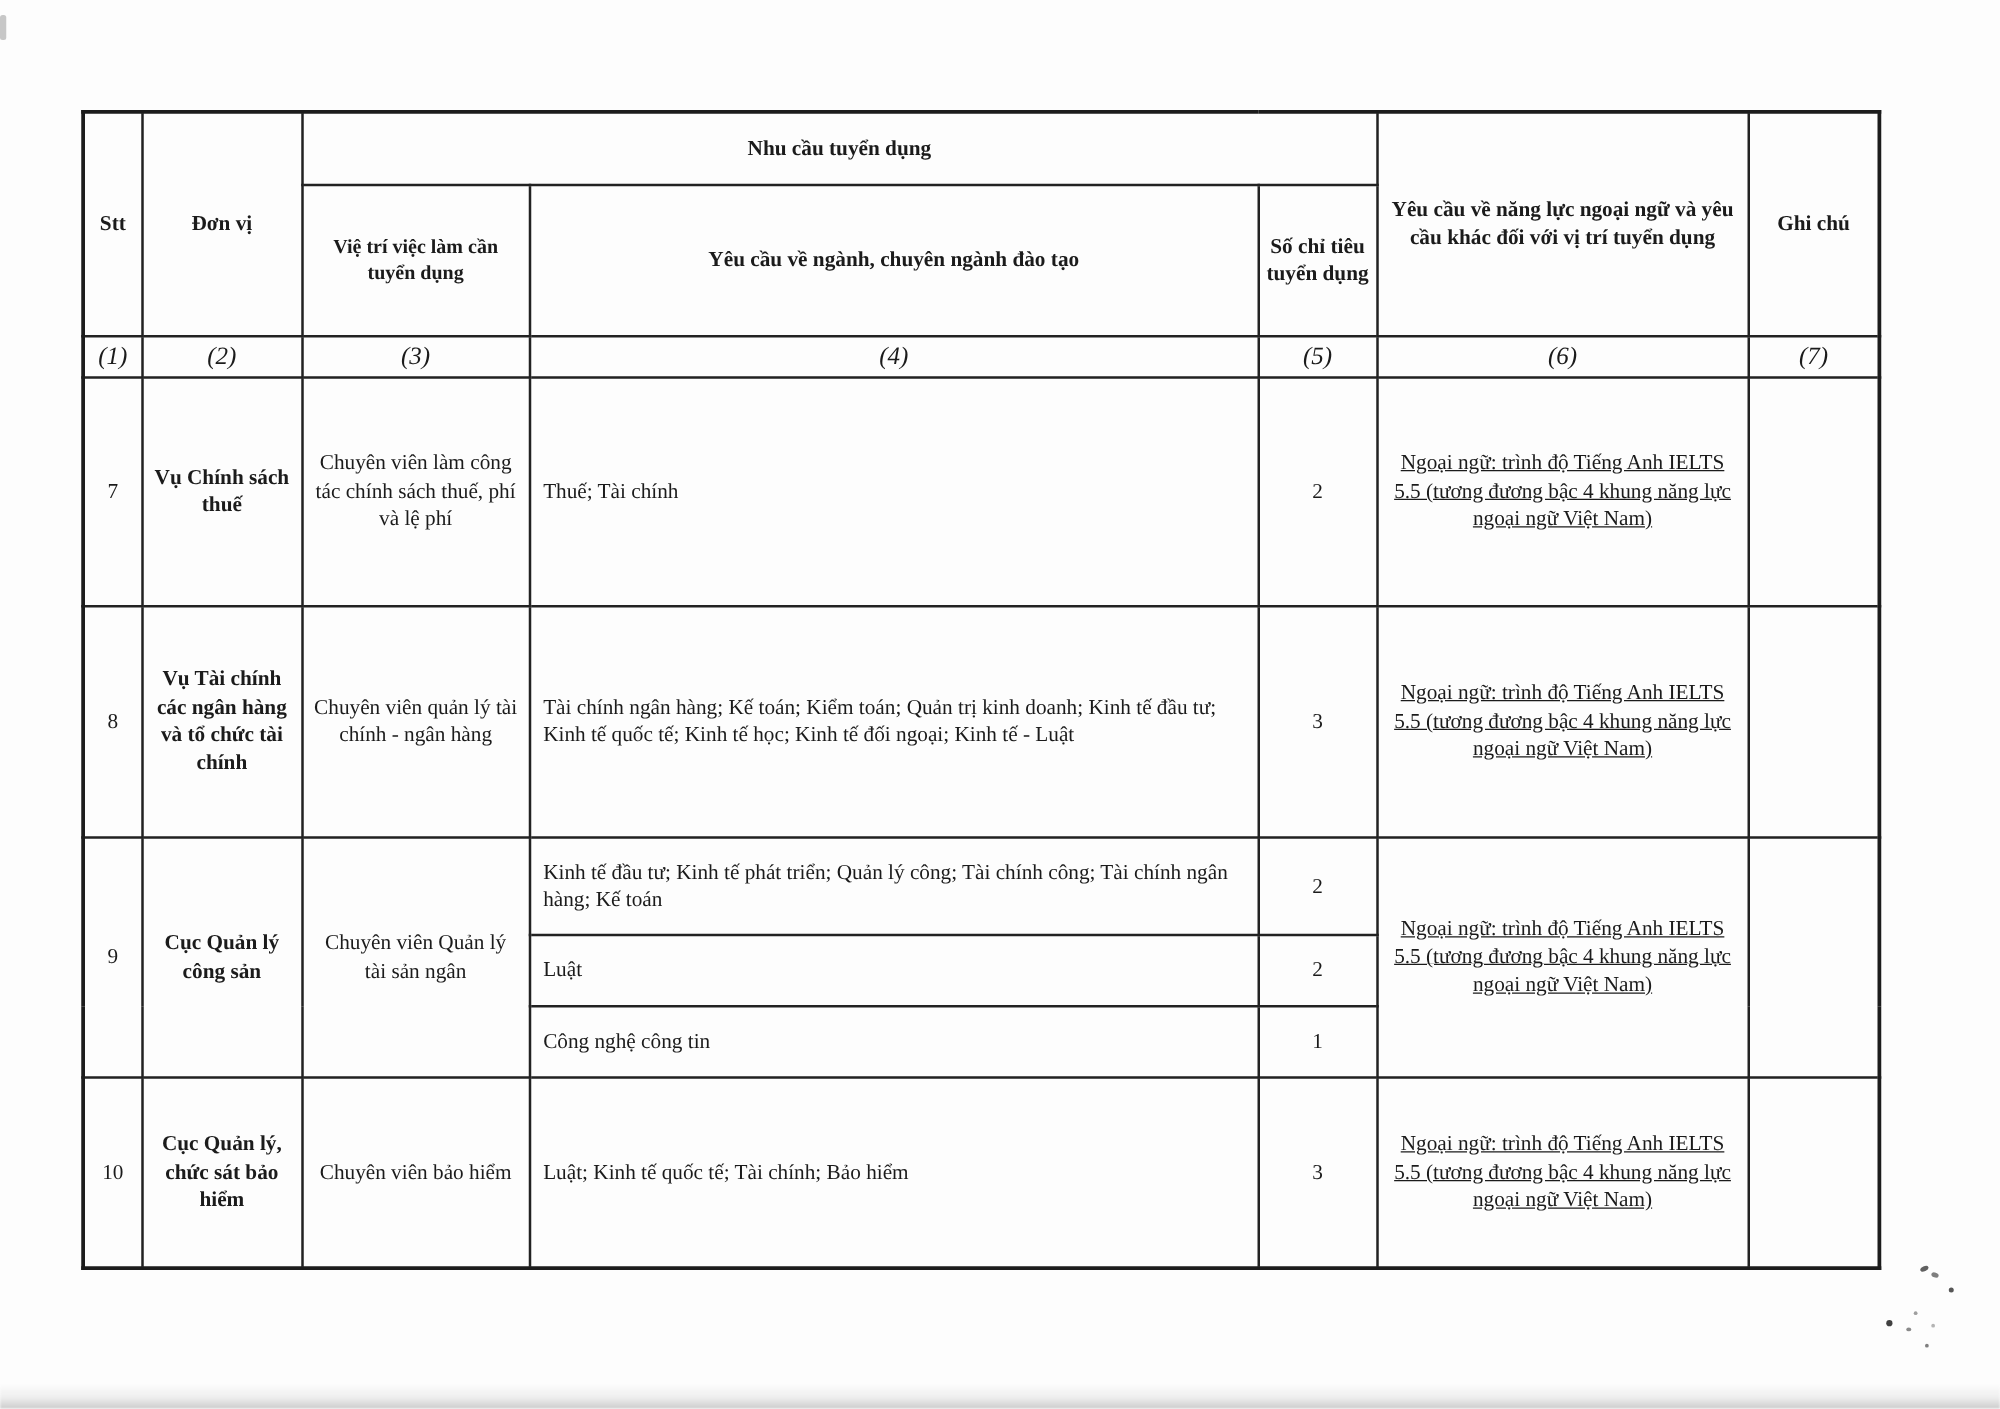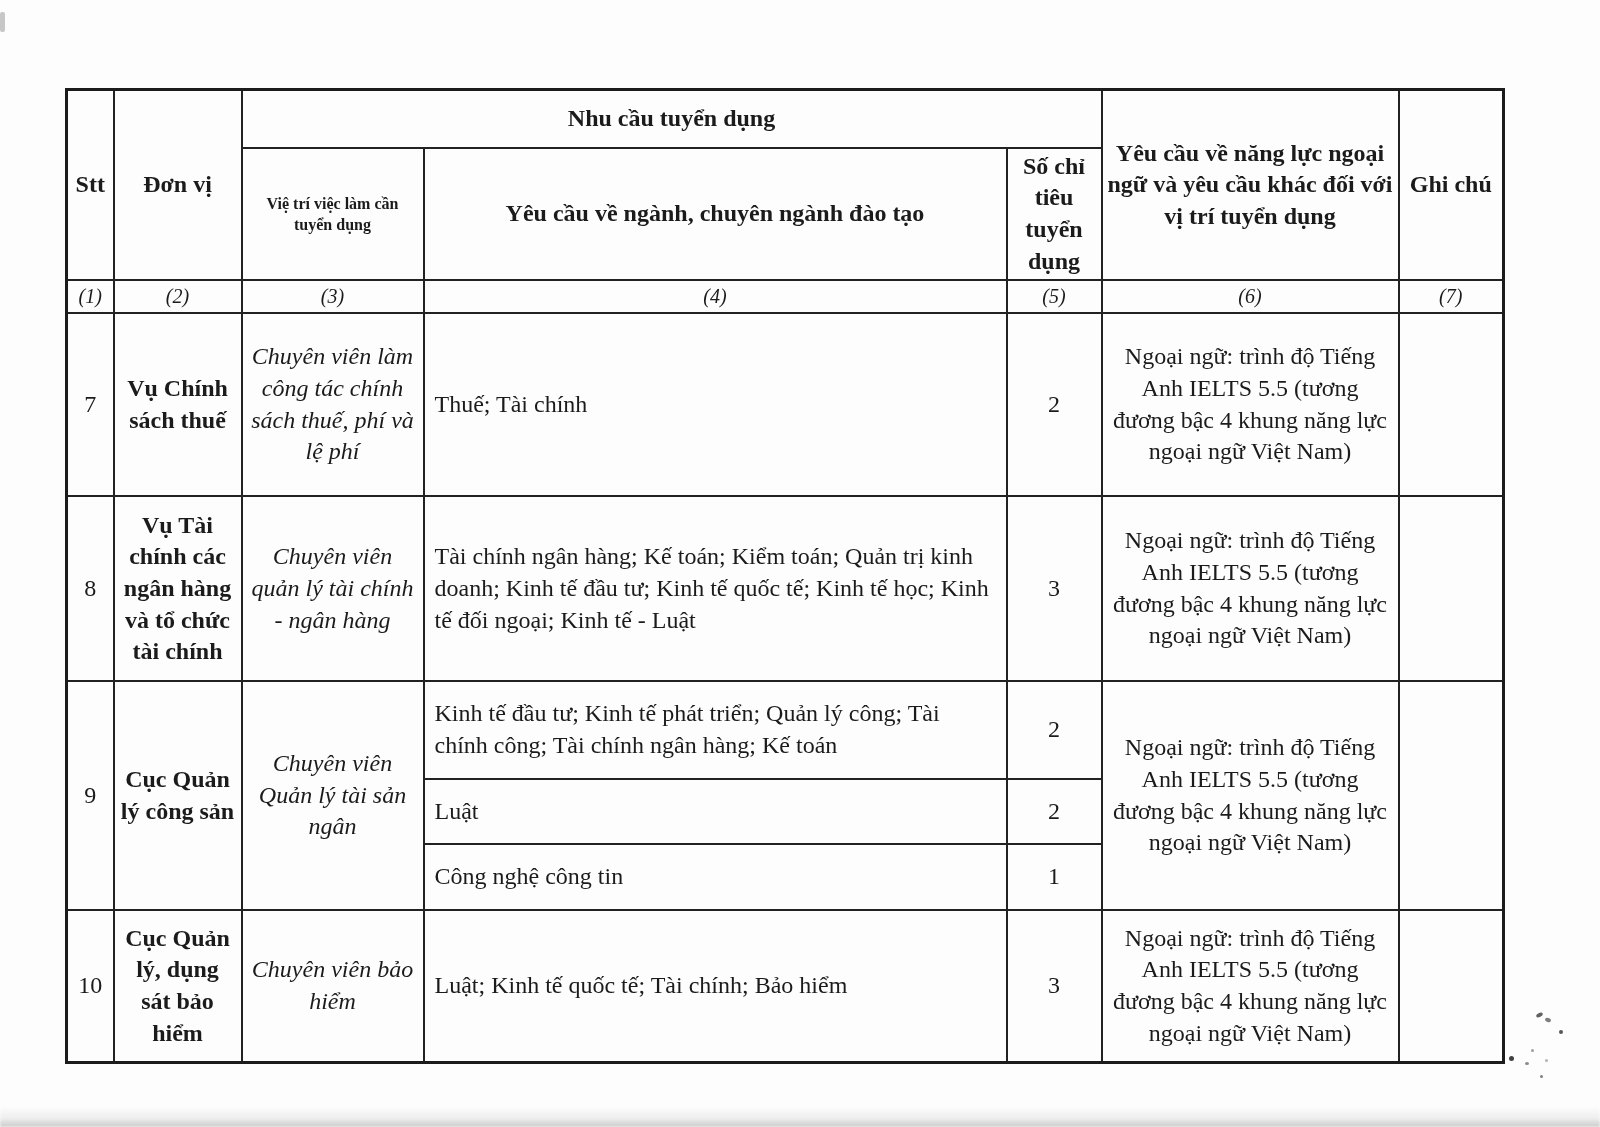--- a/index.html
+++ b/index.html
@@ -14,41 +14,41 @@
   table.doc-table{
     position:absolute;left:65px;top:88px;
     width:1437px;height:910px;
     border-collapse:collapse;table-layout:fixed;
     background:transparent;
   }
   .doc-table th,.doc-table td{
     border:2px solid #222;
     padding:2px 4px;
     vertical-align:middle;
-    font-size:24px;line-height:1.32;
+    font-size:17px;line-height:1.32;
     overflow:hidden;
   }
   .doc-table{border:3px solid #1c1c1c;}
   .doc-table th{font-weight:bold;text-align:center;}
   tr.r-group{height:58px;}
   tr.r-sub{height:121px;}
   tr.r-num{height:33px;}
   tr.r-7{height:183px;}
   tr.r-8{height:185px;}
   tr.r-9a{height:72px;}
   tr.r-9b{height:48px;}
   tr.r-9c{height:57px;}
   tr.r-10{height:153px;}
   td.num-cell{text-align:center;font-style:italic;font-weight:normal;font-size:20px;}
   td.c-stt{text-align:center;}
   td.c-unit{text-align:center;padding:2px 6px;font-weight:bold;}
-  td.c-pos{text-align:center;padding:2px 8px;font-style:italic;}
+  td.c-pos{text-align:center;padding:2px 8px;}
   td.c-major{text-align:left;padding:16px 10px;}
   td.c-count{text-align:center;}
-  td.c-lang{text-align:center;padding:4px 10px;}
+  td.c-lang{text-align:center;padding:4px 10px;text-decoration:underline;}
   td.c-note{}
 
   
   .edge-mark{
     position:absolute;left:0;top:12px;width:5px;height:20px;
     background:#9b9b9b;border-radius:2px;opacity:.55;
   }
   .bottom-smear{
     position:absolute;left:0;right:0;bottom:0;height:20px;
     background:linear-gradient(to bottom, rgba(0,0,0,0) 0%, rgba(110,110,110,0.10) 55%, rgba(80,80,80,0.28) 100%);
@@ -141,21 +141,21 @@
       <td class="c-major">Luật</td>
       <td class="c-count">2</td>
     </tr>
     <tr class="r-9c">
       <td class="c-major">Công nghệ công tin</td>
       <td class="c-count">1</td>
     </tr>
 
     <tr class="r-10">
       <td class="c-stt">10</td>
-      <td class="c-unit">Cục Quản lý, dụng sát bảo hiểm</td>
+      <td class="c-unit">Cục Quản lý, chức sát bảo hiểm</td>
       <td class="c-pos">Chuyên viên bảo hiểm</td>
       <td class="c-major">Luật; Kinh tế quốc tế; Tài chính; Bảo hiểm</td>
       <td class="c-count">3</td>
       <td class="c-lang">Ngoại ngữ: trình độ Tiếng Anh IELTS 5.5 (tương đương bậc 4 khung năng lực ngoại ngữ Việt Nam)</td>
       <td class="c-note"></td>
     </tr>
   </tbody>
     </table>
 
   <div class="ink-dots">

